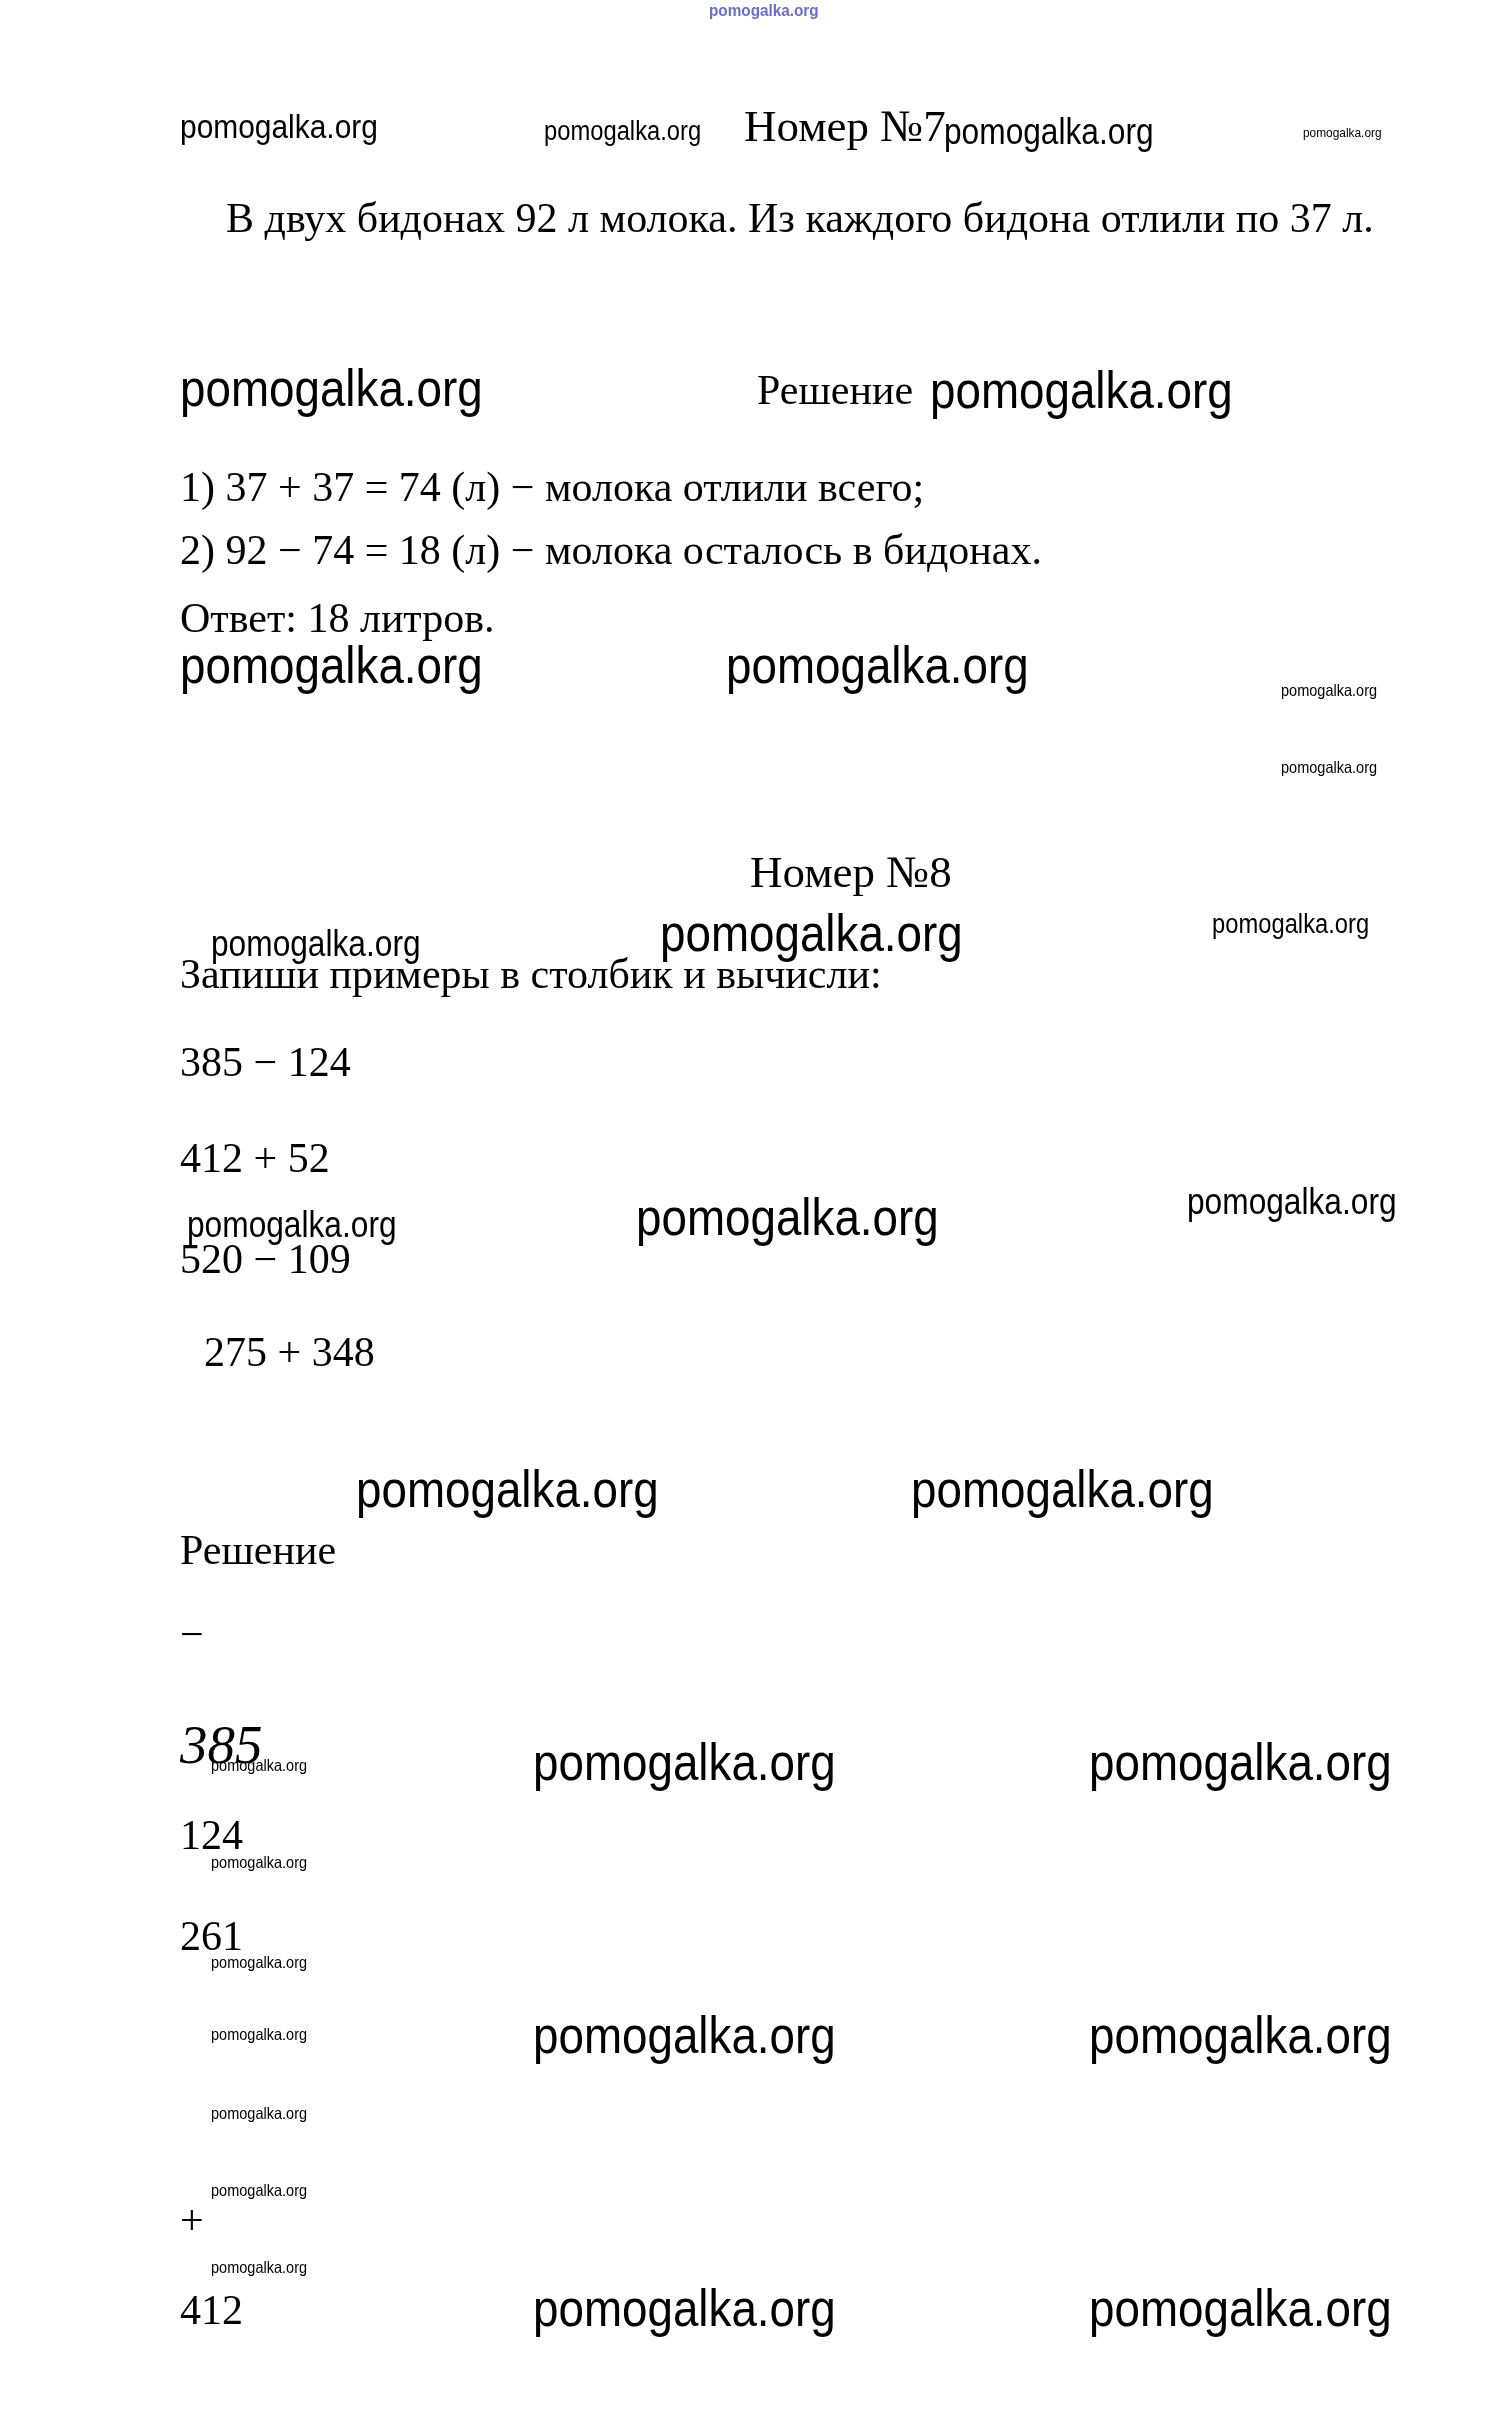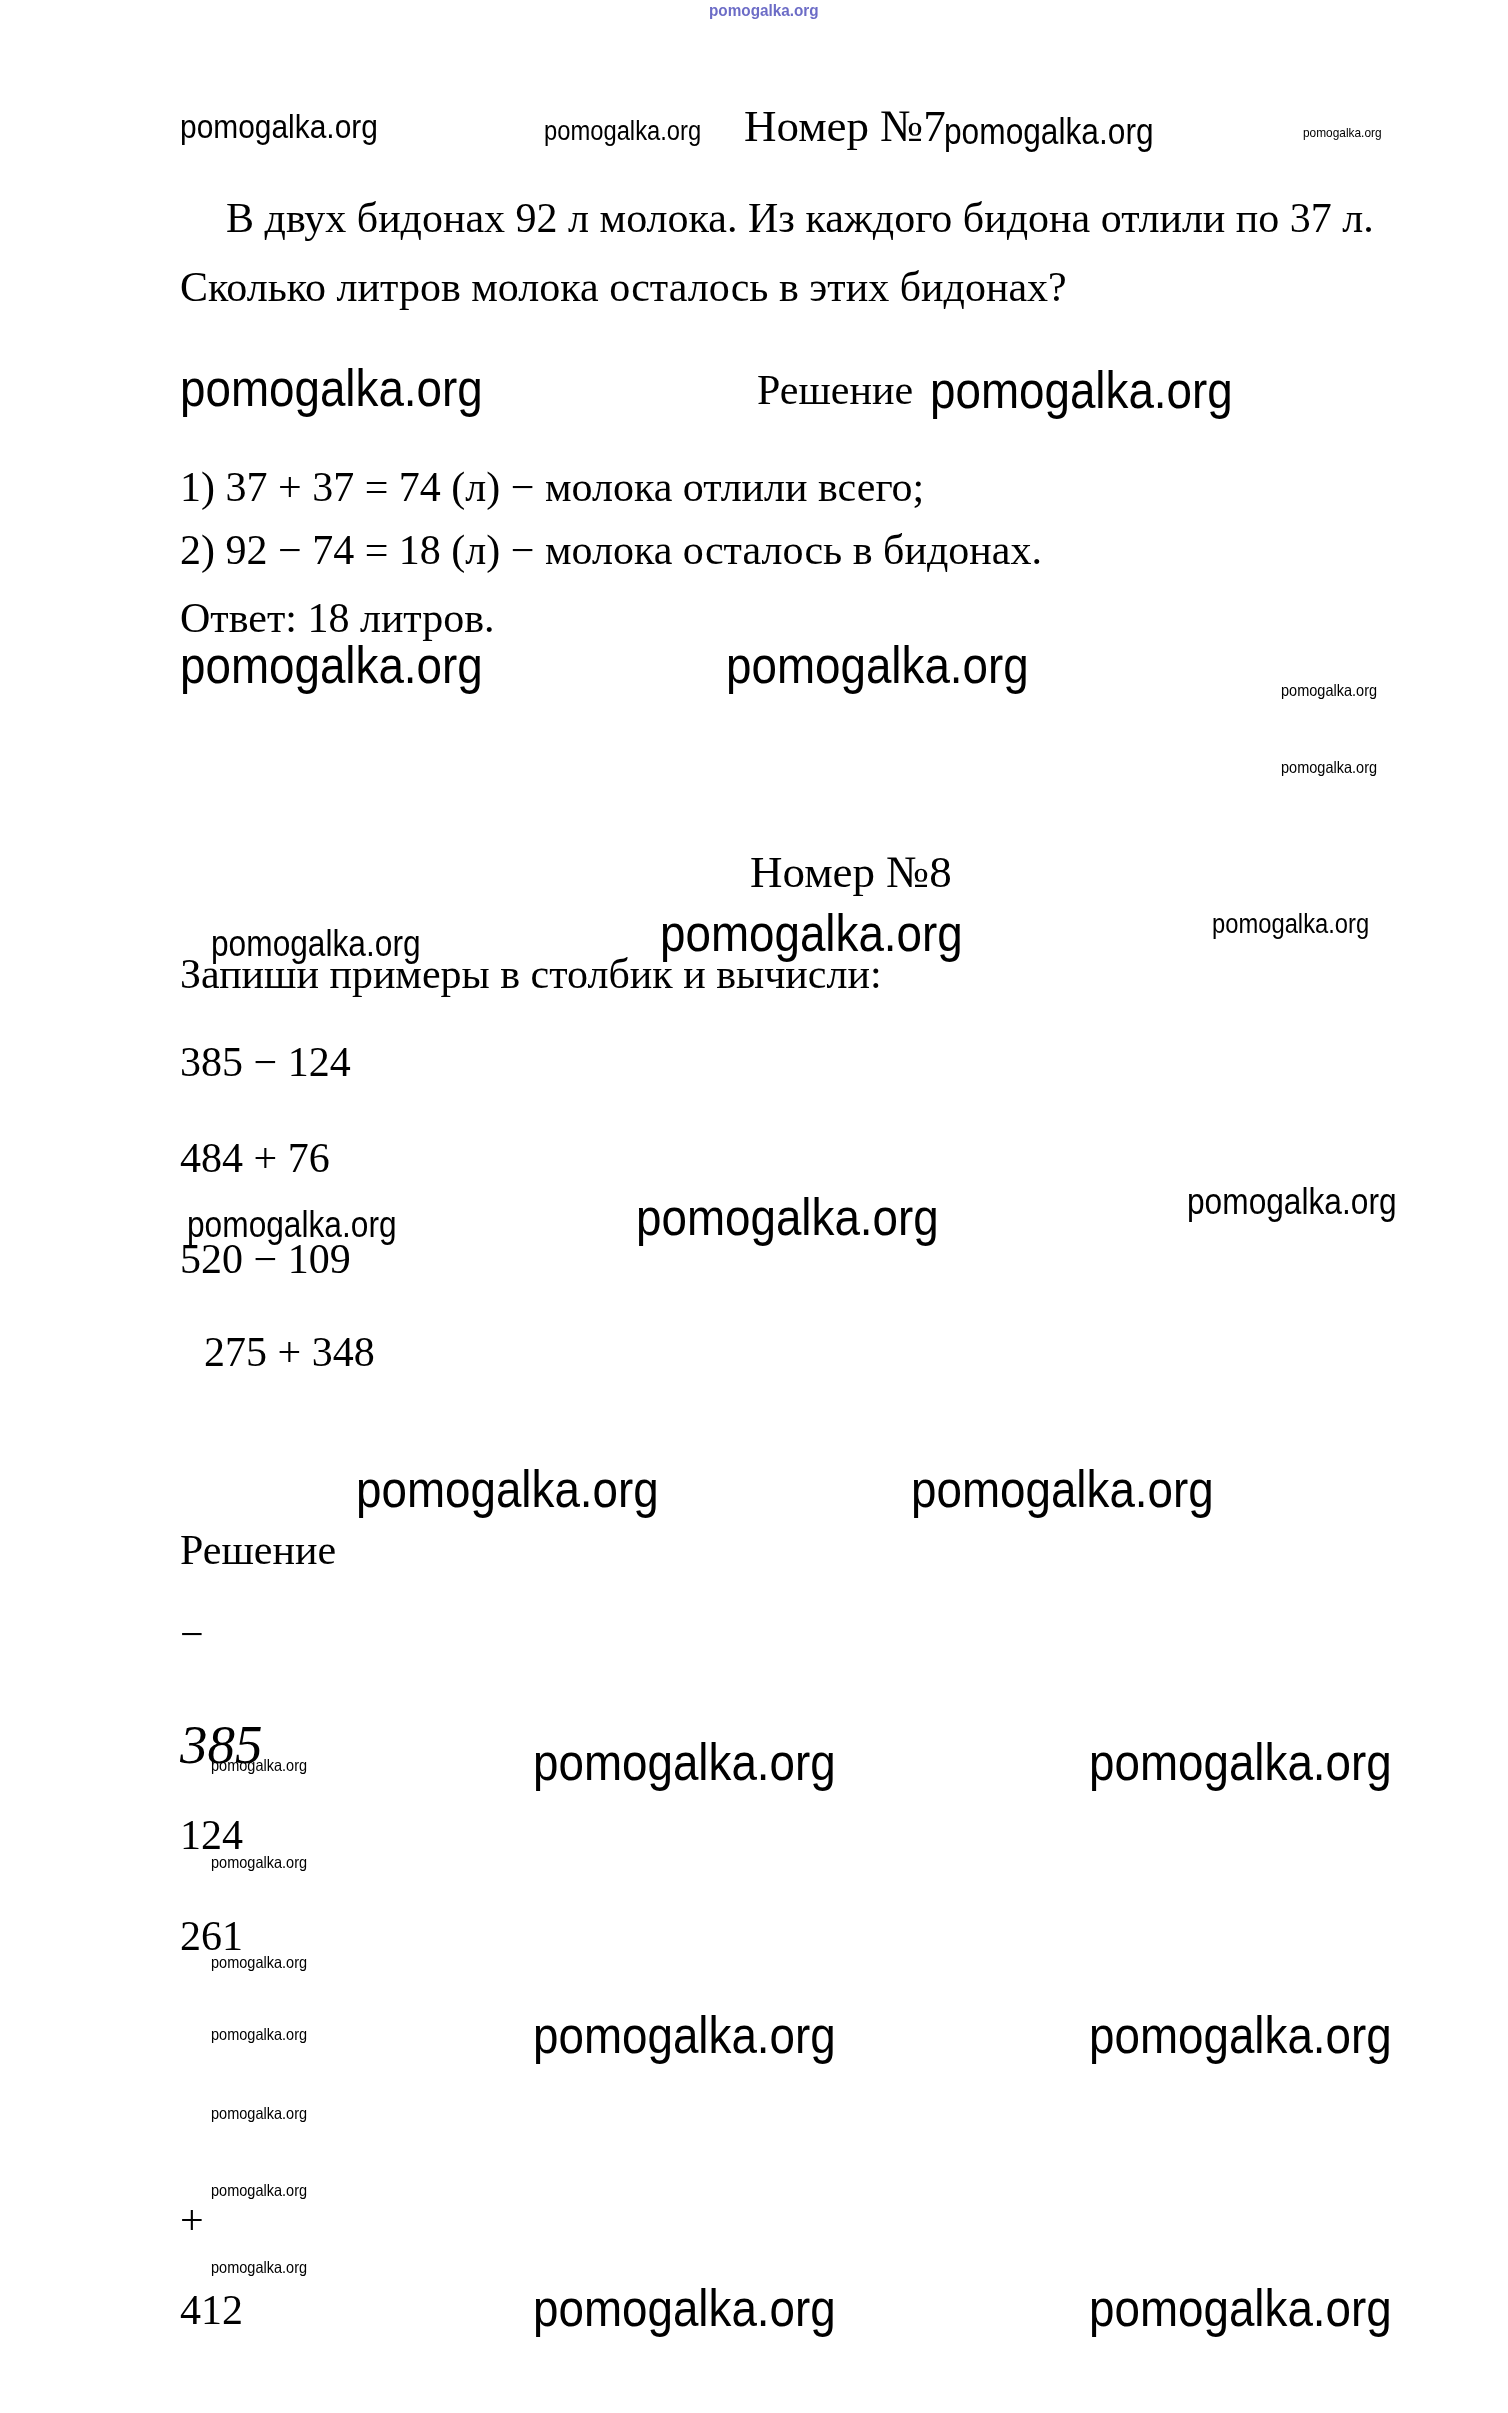--- a/index.html
+++ b/index.html
@@ -20,21 +20,20 @@
 
   <div class="wm-blue" style="left:709px;top:2.2px;font-size:17px;color:#5353bd;">pomogalka.org</div>
 
   <div class="wm" style="left:180px;top:109px;font-size:34px;">pomogalka.org</div>
   <div class="wm" style="left:544px;top:118px;font-size:27px;">pomogalka.org</div>
   <div class="serif" style="left:744px;top:103px;font-size:45px;text-align:center;">Номер №7</div>
   <div class="wm" style="left:944px;top:114px;font-size:36px;">pomogalka.org</div>
   <div class="wm" style="left:1303px;top:126px;font-size:13.5px;">pomogalka.org</div>
 
   <div class="serif" style="left:180px;top:196px;font-size:42px;margin-left:46px;">В двух бидонах 92 л молока. Из каждого бидона отлили по 37 л.</div>
-  <div class="serif" style="left:180px;top:265px;font-size:42px;">Сколько литров молока осталось в этих бидонах?</div>
 
   <div class="wm" style="left:180px;top:362px;font-size:52px;">pomogalka.org</div>
   <div class="serif" style="left:757px;top:368px;font-size:42px;">Решение</div>
   <div class="wm" style="left:930px;top:364px;font-size:52px;">pomogalka.org</div>
 
   <div class="serif" style="left:180px;top:465px;font-size:42px;">1) 37 + 37 = 74 (л) − молока отлили всего;</div>
   <div class="serif" style="left:180px;top:528px;font-size:42px;">2) 92 − 74 = 18 (л) − молока осталось в бидонах.</div>
   <div class="serif" style="left:180px;top:596px;font-size:42px;">Ответ: 18 литров.</div>
 
   <div class="wm" style="left:180px;top:639px;font-size:52px;">pomogalka.org</div>
@@ -42,21 +41,21 @@
   <div class="wm" style="left:1281px;top:682px;font-size:16.5px;">pomogalka.org</div>
   <div class="wm" style="left:1281px;top:759px;font-size:16.5px;">pomogalka.org</div>
 
   <div class="serif" style="left:750px;top:849px;font-size:45px;">Номер №8</div>
   <div class="wm" style="left:211px;top:926px;font-size:36px;">pomogalka.org</div>
   <div class="wm" style="left:660px;top:907px;font-size:52px;">pomogalka.org</div>
   <div class="wm" style="left:1212px;top:911px;font-size:27px;">pomogalka.org</div>
   <div class="serif" style="left:180px;top:952px;font-size:42px;">Запиши примеры в столбик и вычисли:</div>
 
   <div class="serif" style="left:180px;top:1040px;font-size:42px;">385 − 124</div>
-  <div class="serif" style="left:180px;top:1136px;font-size:42px;">484 + 76</div>
+  <div class="serif" style="left:180px;top:1136px;font-size:42px;">412 + 52</div>
 
   <div class="wm" style="left:187px;top:1207px;font-size:36px;">pomogalka.org</div>
   <div class="wm" style="left:636px;top:1191px;font-size:52px;">pomogalka.org</div>
   <div class="wm" style="left:1187px;top:1184px;font-size:36px;">pomogalka.org</div>
 
   <div class="serif" style="left:180px;top:1237px;font-size:42px;">520 − 109</div>
   <div class="serif" style="left:180px;top:1330px;font-size:42px;margin-left:24px;">275 + 348</div>
 
   <div class="wm" style="left:356px;top:1463px;font-size:52px;">pomogalka.org</div>
   <div class="wm" style="left:911px;top:1463px;font-size:52px;">pomogalka.org</div>

